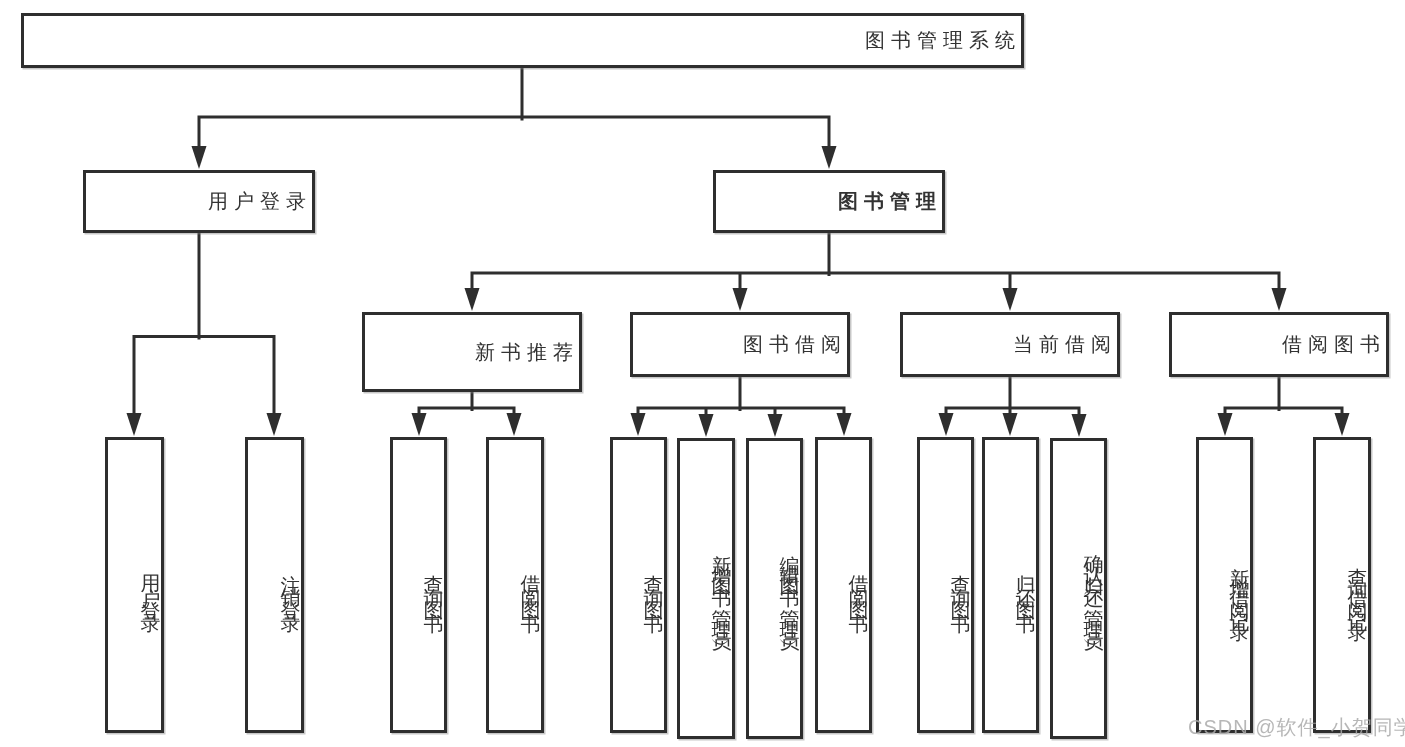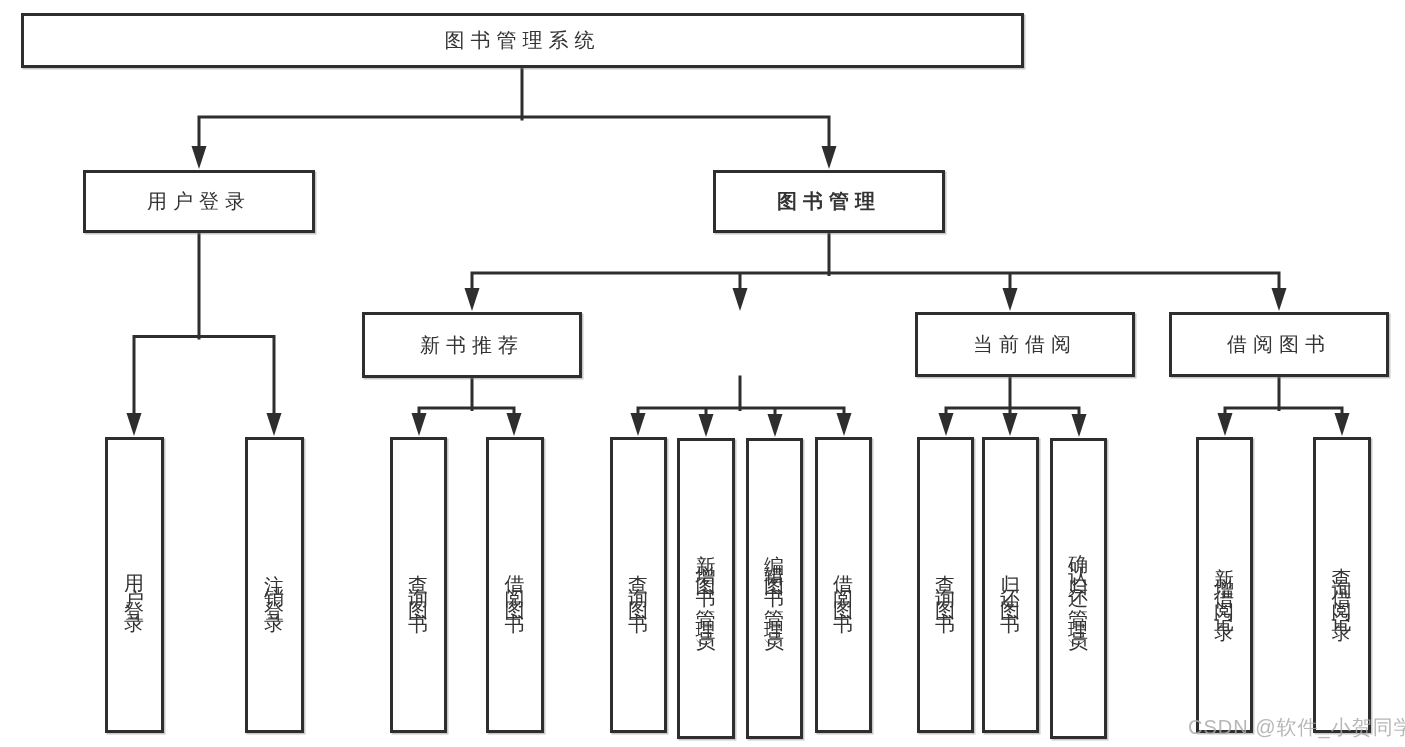--- a/index.html
+++ b/index.html
@@ -2,21 +2,21 @@
 <html><head>
 <meta charset="utf-8">
 <style>
   html,body{margin:0;padding:0;background:#ffffff;}
   .stage{position:relative;width:1405px;height:747px;background:#ffffff;overflow:hidden;
          font-family:"Liberation Sans",sans-serif;color:#333333;}
   .wires{position:absolute;left:0;top:0;z-index:1;}
   .wire{fill:none;stroke:#2e2e2e;stroke-width:3;stroke-linecap:square;}
   .arrow{fill:#2e2e2e;stroke:none;}
   .box{position:absolute;box-sizing:border-box;background:#ffffff;border:3px solid #2e2e2e;
-       display:flex;align-items:center;justify-content:center;z-index:2;
+       display:flex;align-items:center;justify-content:flex-end;z-index:2;
        box-shadow:1.5px 1.5px 0 rgba(130,130,130,0.45);}
   .hlabel{font-size:20px;letter-spacing:6px;color:#333333;white-space:nowrap;}
   .vtext{writing-mode:vertical-rl;text-orientation:mixed;font-size:20px;
          letter-spacing:13px;color:#333333;line-height:1;}
   .vtext.tight{letter-spacing:11px;}
   .watermark{position:absolute;left:1188px;top:714px;z-index:3;font-size:20px;
              color:rgba(170,170,170,0.85);letter-spacing:1px;white-space:nowrap;}
 </style>
 </head>
 <body>
@@ -56,24 +56,27 @@
     <span class="hlabel">图书管理系统</span>
   </div>
 
   <div class="box" style="left:83px;top:170px;width:232px;height:63px;">
     <span class="hlabel">用户登录</span>
   </div>
   <div class="box" style="left:713px;top:170px;width:232px;height:63px;font-weight:bold;">
     <span class="hlabel">图书管理</span>
   </div>
 
-  <div class="box" style="left:362px;top:312px;width:220px;height:66px;">
+  <div class="box" style="left:362px;top:312px;width:220px;height:80px;">
     <span class="hlabel">新书推荐</span>
   </div>
-  <div class="box" style="left:900px;top:312px;width:220px;height:65px;margin-left:15px;">
+  <div class="box" style="left:630px;top:312px;width:220px;height:65px;">
+    <span class="hlabel">图书借阅</span>
+  </div>
+  <div class="box" style="left:900px;top:312px;width:220px;height:65px;">
     <span class="hlabel">当前借阅</span>
   </div>
   <div class="box" style="left:1169px;top:312px;width:220px;height:65px;">
     <span class="hlabel">借阅图书</span>
   </div>
 
   <div class="box" style="left:105px;top:437px;width:59px;height:296px;">
     <span class="vtext">用户登录</span>
   </div>
   <div class="box" style="left:245px;top:437px;width:59px;height:296px;">

